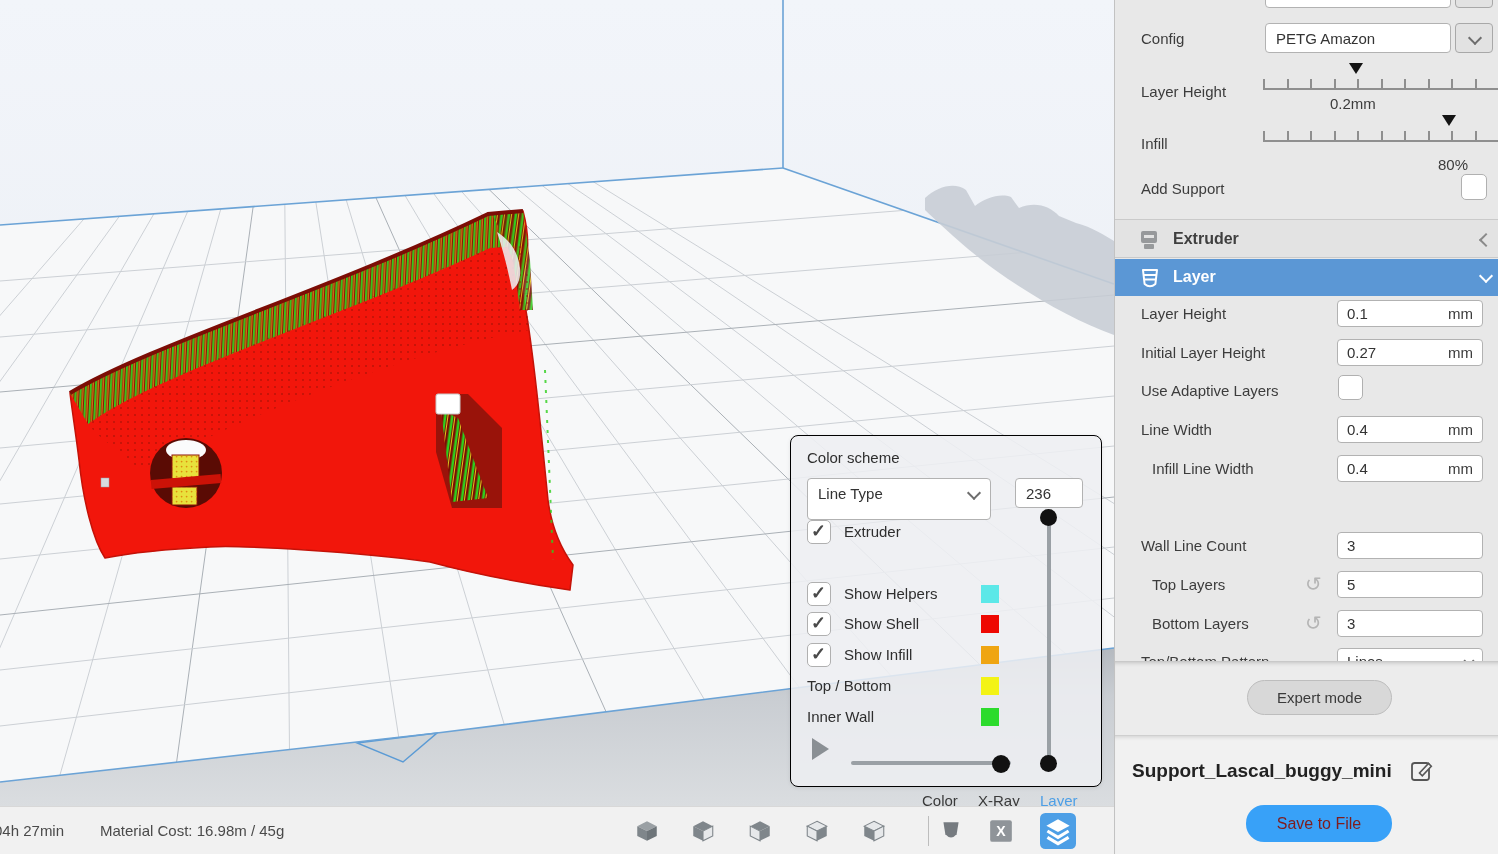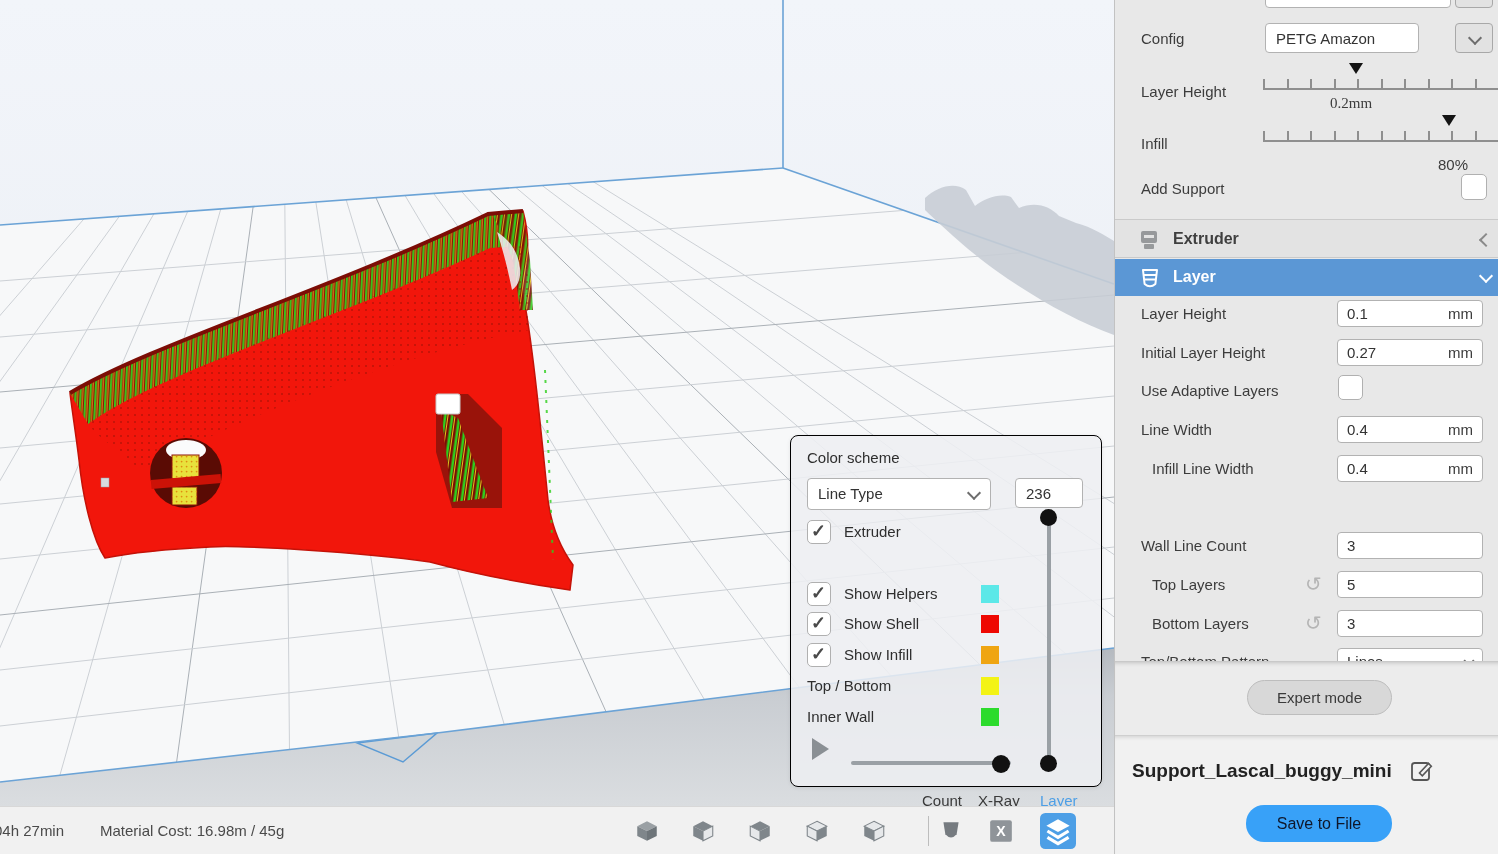--- a/index.html
+++ b/index.html
@@ -190,27 +190,27 @@
         <path d="M436,394 L468,394 L502,428 L502,508 L452,508 L436,452 Z" fill="#99130a"></path>
         <path d="M441,410 L458,418 L488,498 L452,502 Z" fill="url(#stripeSlot)"></path>
         <rect x="436" y="394" width="24" height="20" rx="2" fill="#ffffff" stroke="#c9c9c9"></rect>
       </g>
 
       <rect x="101" y="478" width="8" height="9" fill="#d8dbde" stroke="#9aa0a6" stroke-width="0.5"></rect>
       <line x1="545" y1="370" x2="553" y2="560" stroke="#2ed01c" stroke-width="2" stroke-dasharray="3,7" opacity="0.8"></line>
     </g>
   </svg>
 
-  <span class="vm-label" style="left:922px;">Count</span>
+  <span class="vm-label" style="left:922px;">Color</span>
   <span class="vm-label" style="left:978px;text-align:right;">X-Ray</span>
   <span class="vm-label" style="left: 1040px; color: rgb(77, 159, 230);">Layer</span>
 
   <div class="cpanel">
     <div class="cp-title">Color scheme</div>
-    <div class="field" style="left:16px;top:42px;width:184px;height:32px;">
+    <div class="field" style="left:16px;top:42px;width:184px;height:42px;">
       <span style="position:absolute;left:10px;top:6px;">Line Type</span>
       <i class="chev" style="position:absolute;right:11px;top:9px;"></i>
     </div>
     <div class="field" style="left:224px;top:42px;width:68px;height:30px;">
       <span style="position:absolute;left:10px;top:6px;">236</span>
     </div>
 
     <div id="cp-rows" style="position:absolute;left:0;top:82px;width:100%;height:218px;">
         <div class="cp-row" style="top: 0px;">
           <div class="cb checked"></div>
@@ -296,31 +296,31 @@
       <polyline points="7,23 17,29 27,23" stroke="#ffffff" stroke-width="3" fill="none"></polyline>
     </svg>
   </div>
 
   <div class="rpanel">
 
     <div class="field" style="left:150px;top:-18px;width:186px;height:26px;"></div>
     <div class="combo-btn" style="left:340px;top:-18px;width:38px;height:26px;"></div>
 
     <span class="rp-label" style="left:26px;top:30px;">Config</span>
-    <div class="field" style="left:150px;top:23px;width:154px;height:30px;">
+    <div class="field" style="left:150px;top:23px;width:186px;height:30px;">
       <span style="position:absolute;left:10px;top:6px;">PETG Amazon</span>
     </div>
     <div class="combo-btn" style="left:340px;top:23px;width:38px;height:30px;">
       <i class="chev" style="position:absolute;left:14px;top:9px;"></i>
     </div>
 
     <span class="rp-label" style="left:26px;top:83px;">Layer Height</span>
     <div class="ruler" style="left:148px;top:76px;width:236px;"></div>
     <div class="marker" style="left:234px;top:63px;"></div>
-    <span class="rp-label" style="left:215px;top:95px;font-family:Liberation Serif, serif;">0.2mm</span>
+    <span class="rp-label" style="left:215px;top:95px;">0.2mm</span>
 
     <span class="rp-label" style="left:26px;top:135px;">Infill</span>
     <div class="ruler" style="left:148px;top:128px;width:236px;"></div>
     <div class="marker" style="left:327px;top:115px;"></div>
     <span class="rp-label" style="left:323px;top:156px;">80%</span>
 
     <span class="rp-label" style="left:26px;top:180px;">Add Support</span>
     <div class="cb" style="position:absolute;left:346px;top:174px;width:26px;height:26px;"></div>
 
     <div class="sec-head" style="top:219px;height:39px;background:#e3e3e3;border-top:1px solid #cacaca;border-bottom:1px solid #cacaca;">
@@ -408,17 +408,17 @@
     <div class="abs" style="left:0;top:661px;width:384px;height:74px;background:#ececec;border-top:1px solid #c9c9c9;box-shadow:inset 0 4px 5px -4px rgba(0,0,0,0.25);">
       <button class="pill" style="left:132px;top:18px;width:145px;height:35px;background:#d8d8d8;border:1px solid #bdbdbd;font-size:15px;color:#3a3a3a;font-family:inherit;">Expert mode</button>
     </div>
 
     <div class="abs" style="left:0;top:735px;width:384px;height:119px;background:#f1f1f1;border-top:1px solid #cfcfcf;box-shadow:inset 0 4px 5px -4px rgba(0,0,0,0.2);">
       <span style="position:absolute;left:17px;top:24px;font-size:19px;font-weight:bold;color:#222;">Support_Lascal_buggy_mini</span>
       <svg style="position:absolute;left:294px;top:21px;" width="26" height="26" viewBox="0 0 26 26">
         <rect x="3" y="6" width="17" height="17" rx="2.5" fill="none" stroke="#555" stroke-width="1.8"></rect>
         <path d="M10.5,16 L19.5,6.5 L22.3,9.3 L13.3,18.8 Z" fill="#f1f1f1" stroke="#555" stroke-width="1.6"></path>
       </svg>
-      <button class="pill" id="save-btn" style="left: 131px; top: 69px; width: 146px; height: 37px; border: none; font-size: 16px; color: #0f172a; font-family: inherit; background: rgb(56, 161, 248);">Save to File</button>
+      <button class="pill" id="save-btn" style="left: 131px; top: 69px; width: 146px; height: 37px; border: none; font-size: 16px; color: #7f1d1d; font-family: inherit; background: rgb(56, 161, 248);">Save to File</button>
     </div>
   </div>
 
 </div>
 
 </body></html>

